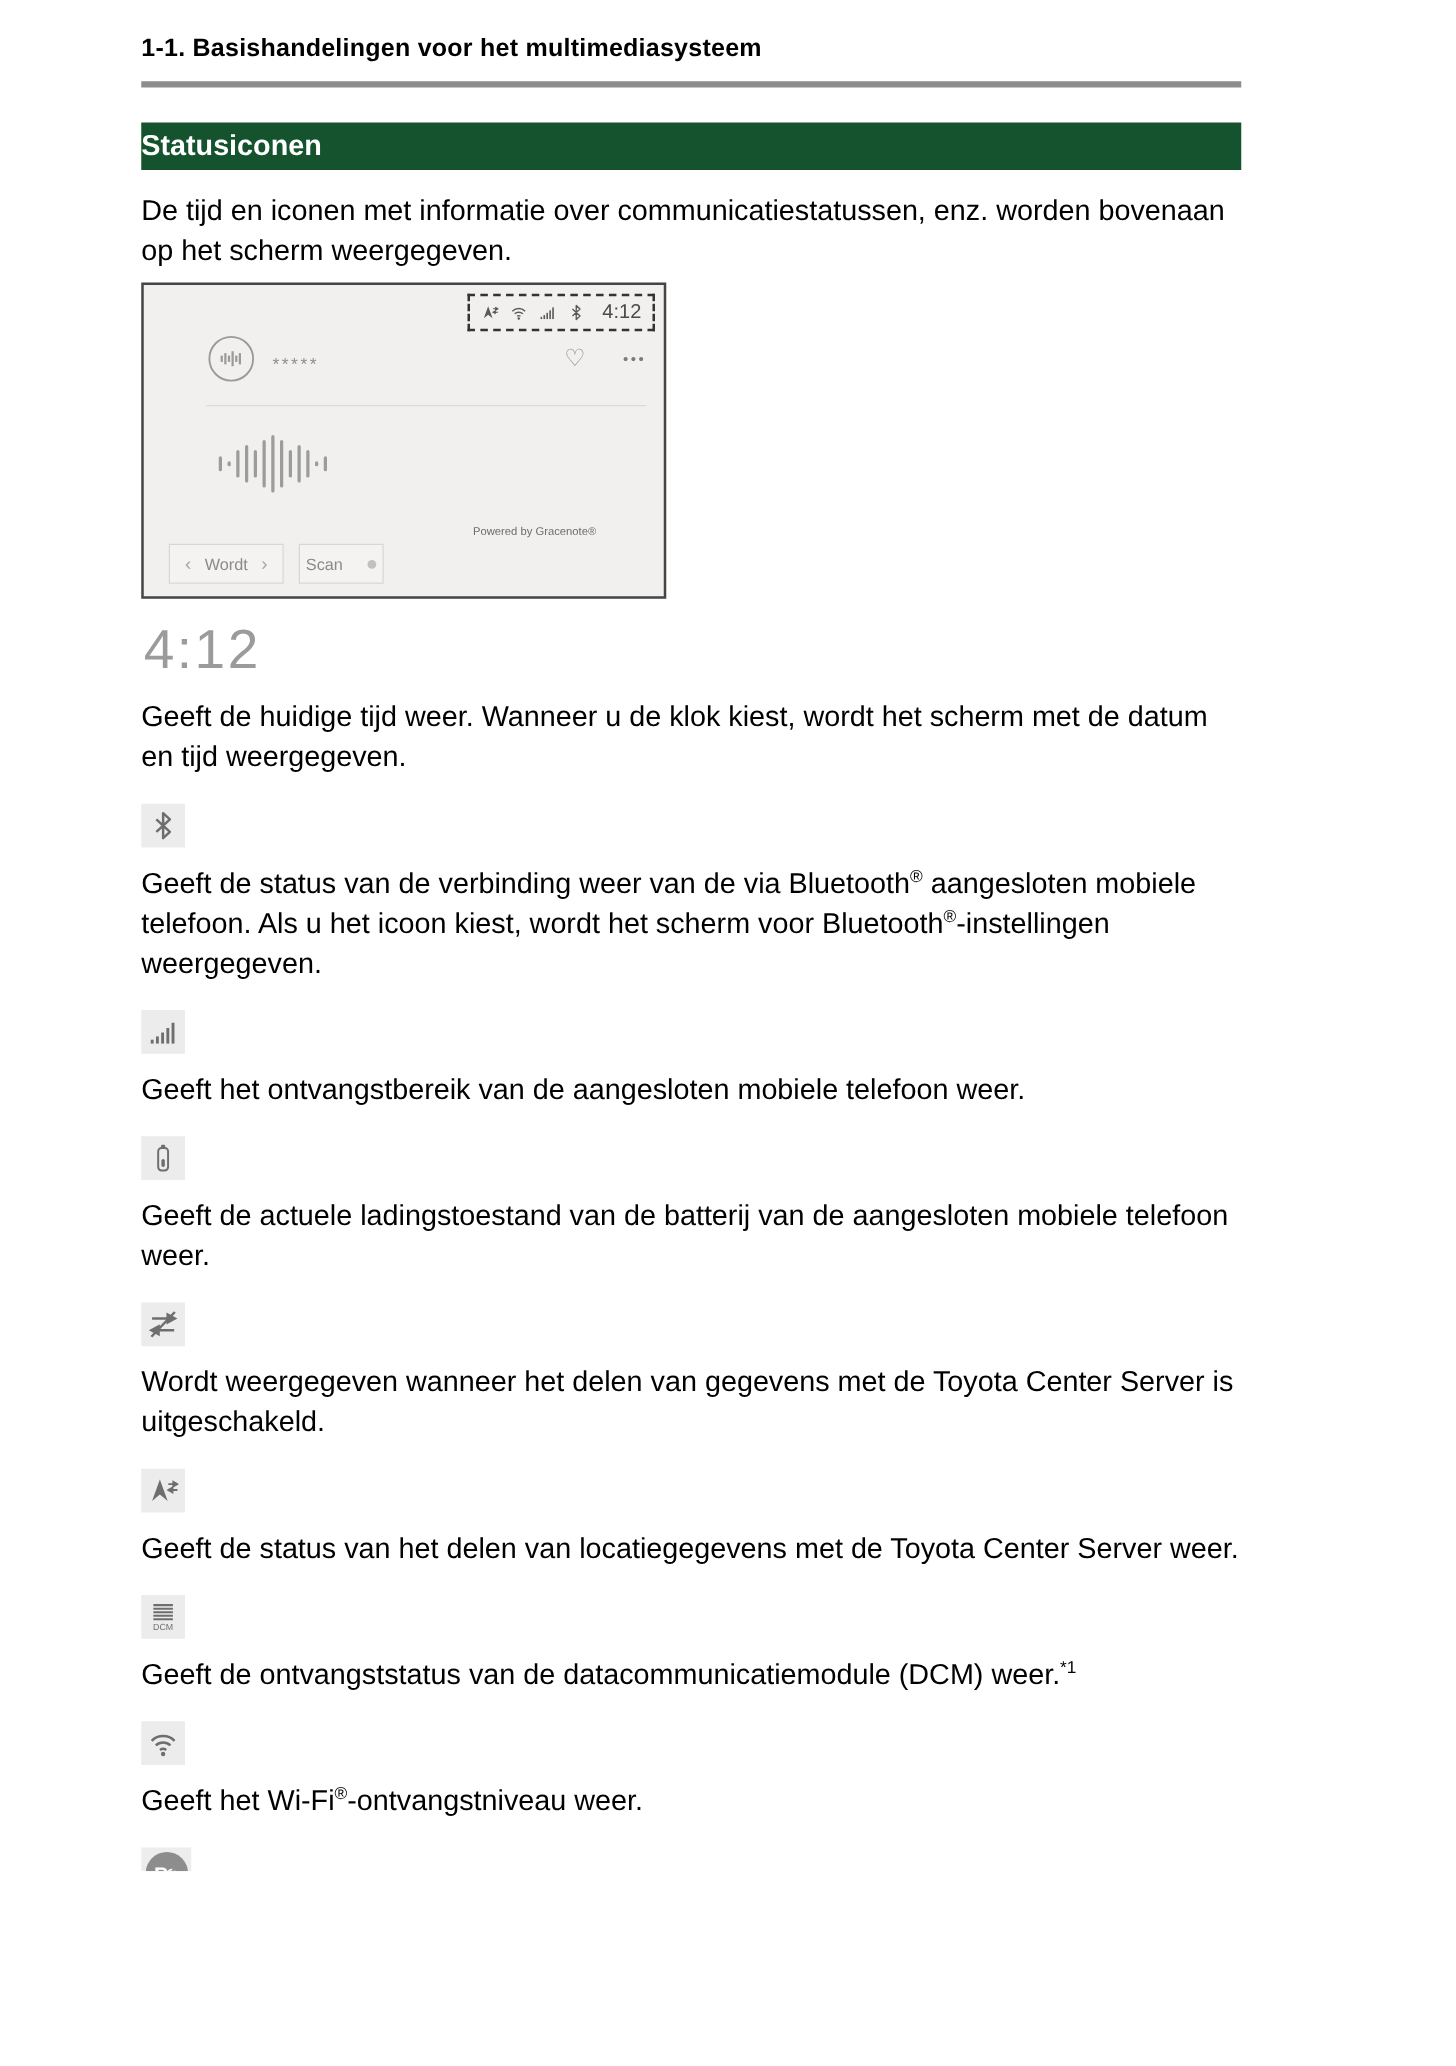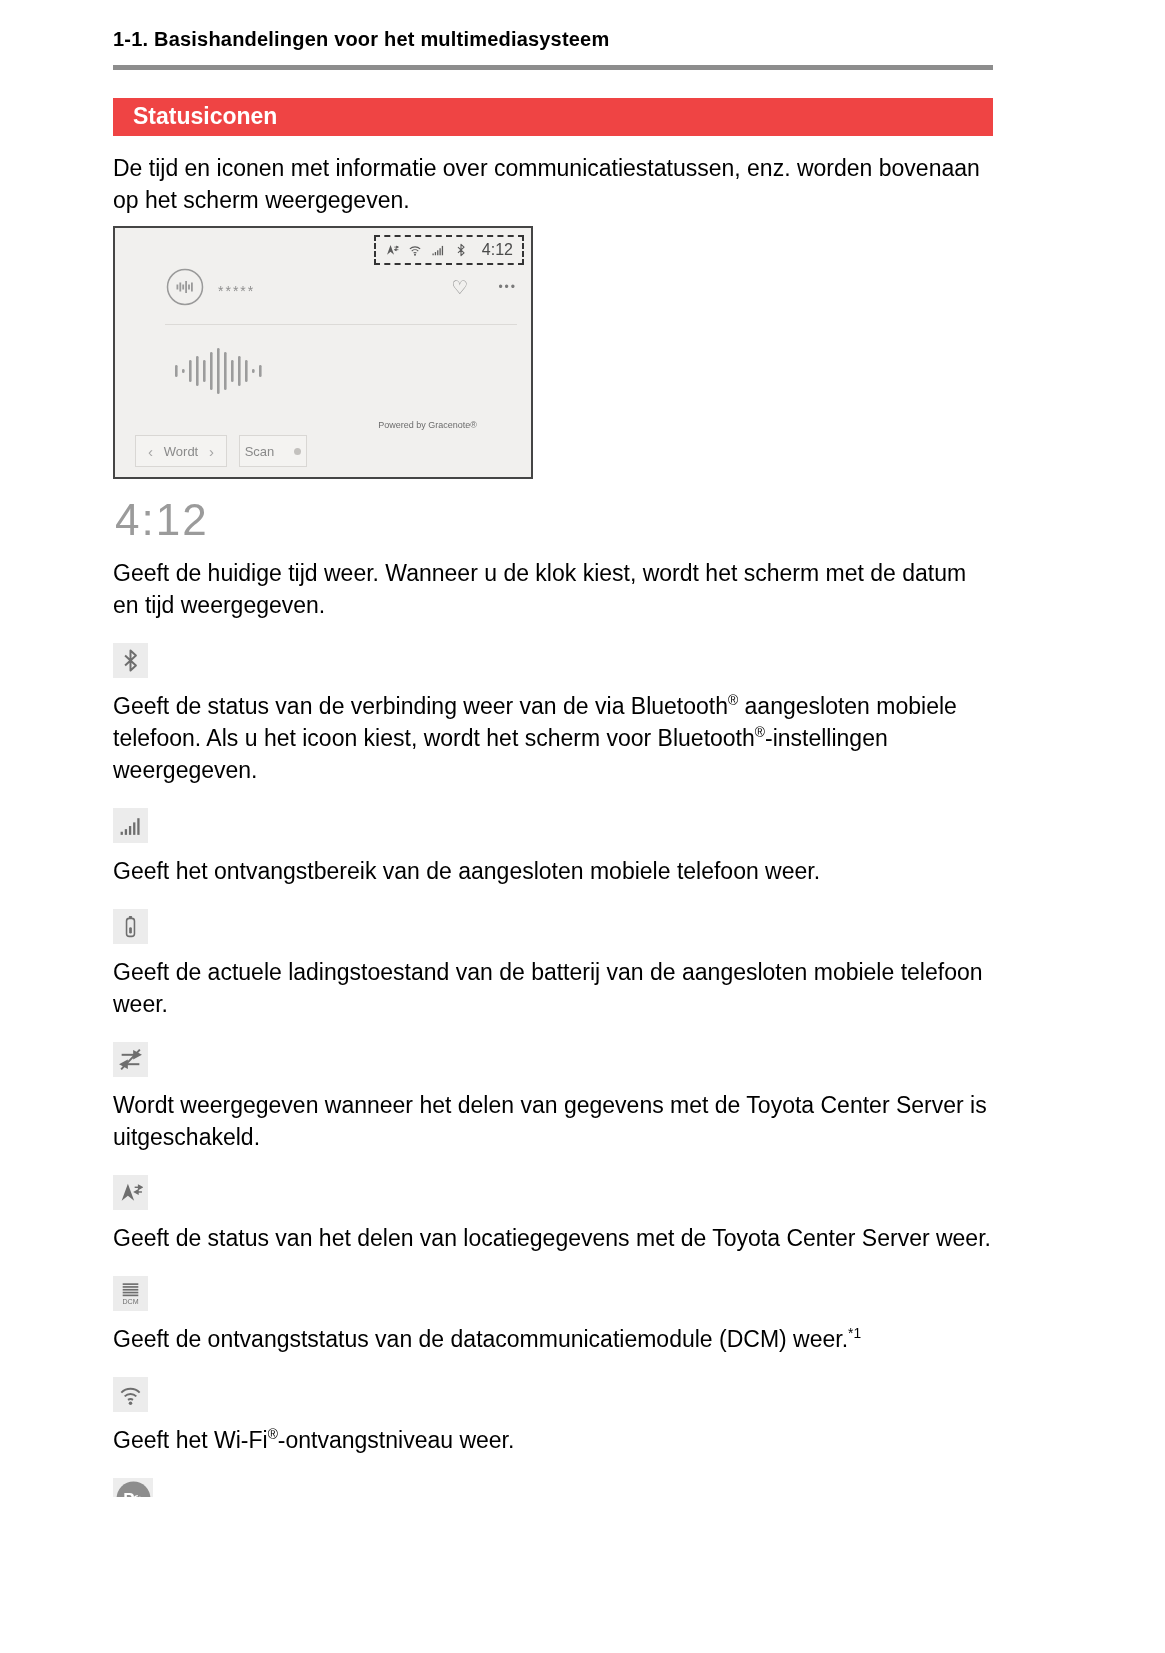--- a/index.html
+++ b/index.html
@@ -6,22 +6,22 @@
   html,body { background:#ffffff; }
   .page {
     position:relative; width:1165px; height:1497px; background:#fff;
     font-family:"Liberation Sans", sans-serif; color:#000; overflow:hidden;
   }
   .content { padding:28px 172px 0 113px; }
 
   .doc-header { font-size:20px; font-weight:bold; letter-spacing:0.2px; }
   .rule { margin-top:14px; height:5px; background:#8d8d8d; }
   .banner {
-    margin-top:28px; height:38px; background:#ef4444; color:#fff;
-    font-size:23px; font-weight:bold; line-height:37px; padding-left:20px;
+    margin-top:28px; height:38px; background:#14532d; color:#fff;
+    font-size:23px; font-weight:bold; line-height:37px; 
   }
   .para { font-size:23px; line-height:32px; }
   .intro { margin-top:16px; }
   sup { vertical-align:super; font-size:60%; line-height:0; }
 
   
   .shot {
     position:relative; margin-top:10px; width:420px; height:253px;
     background:#f1f0ee; border:2px solid #454545;
   }

